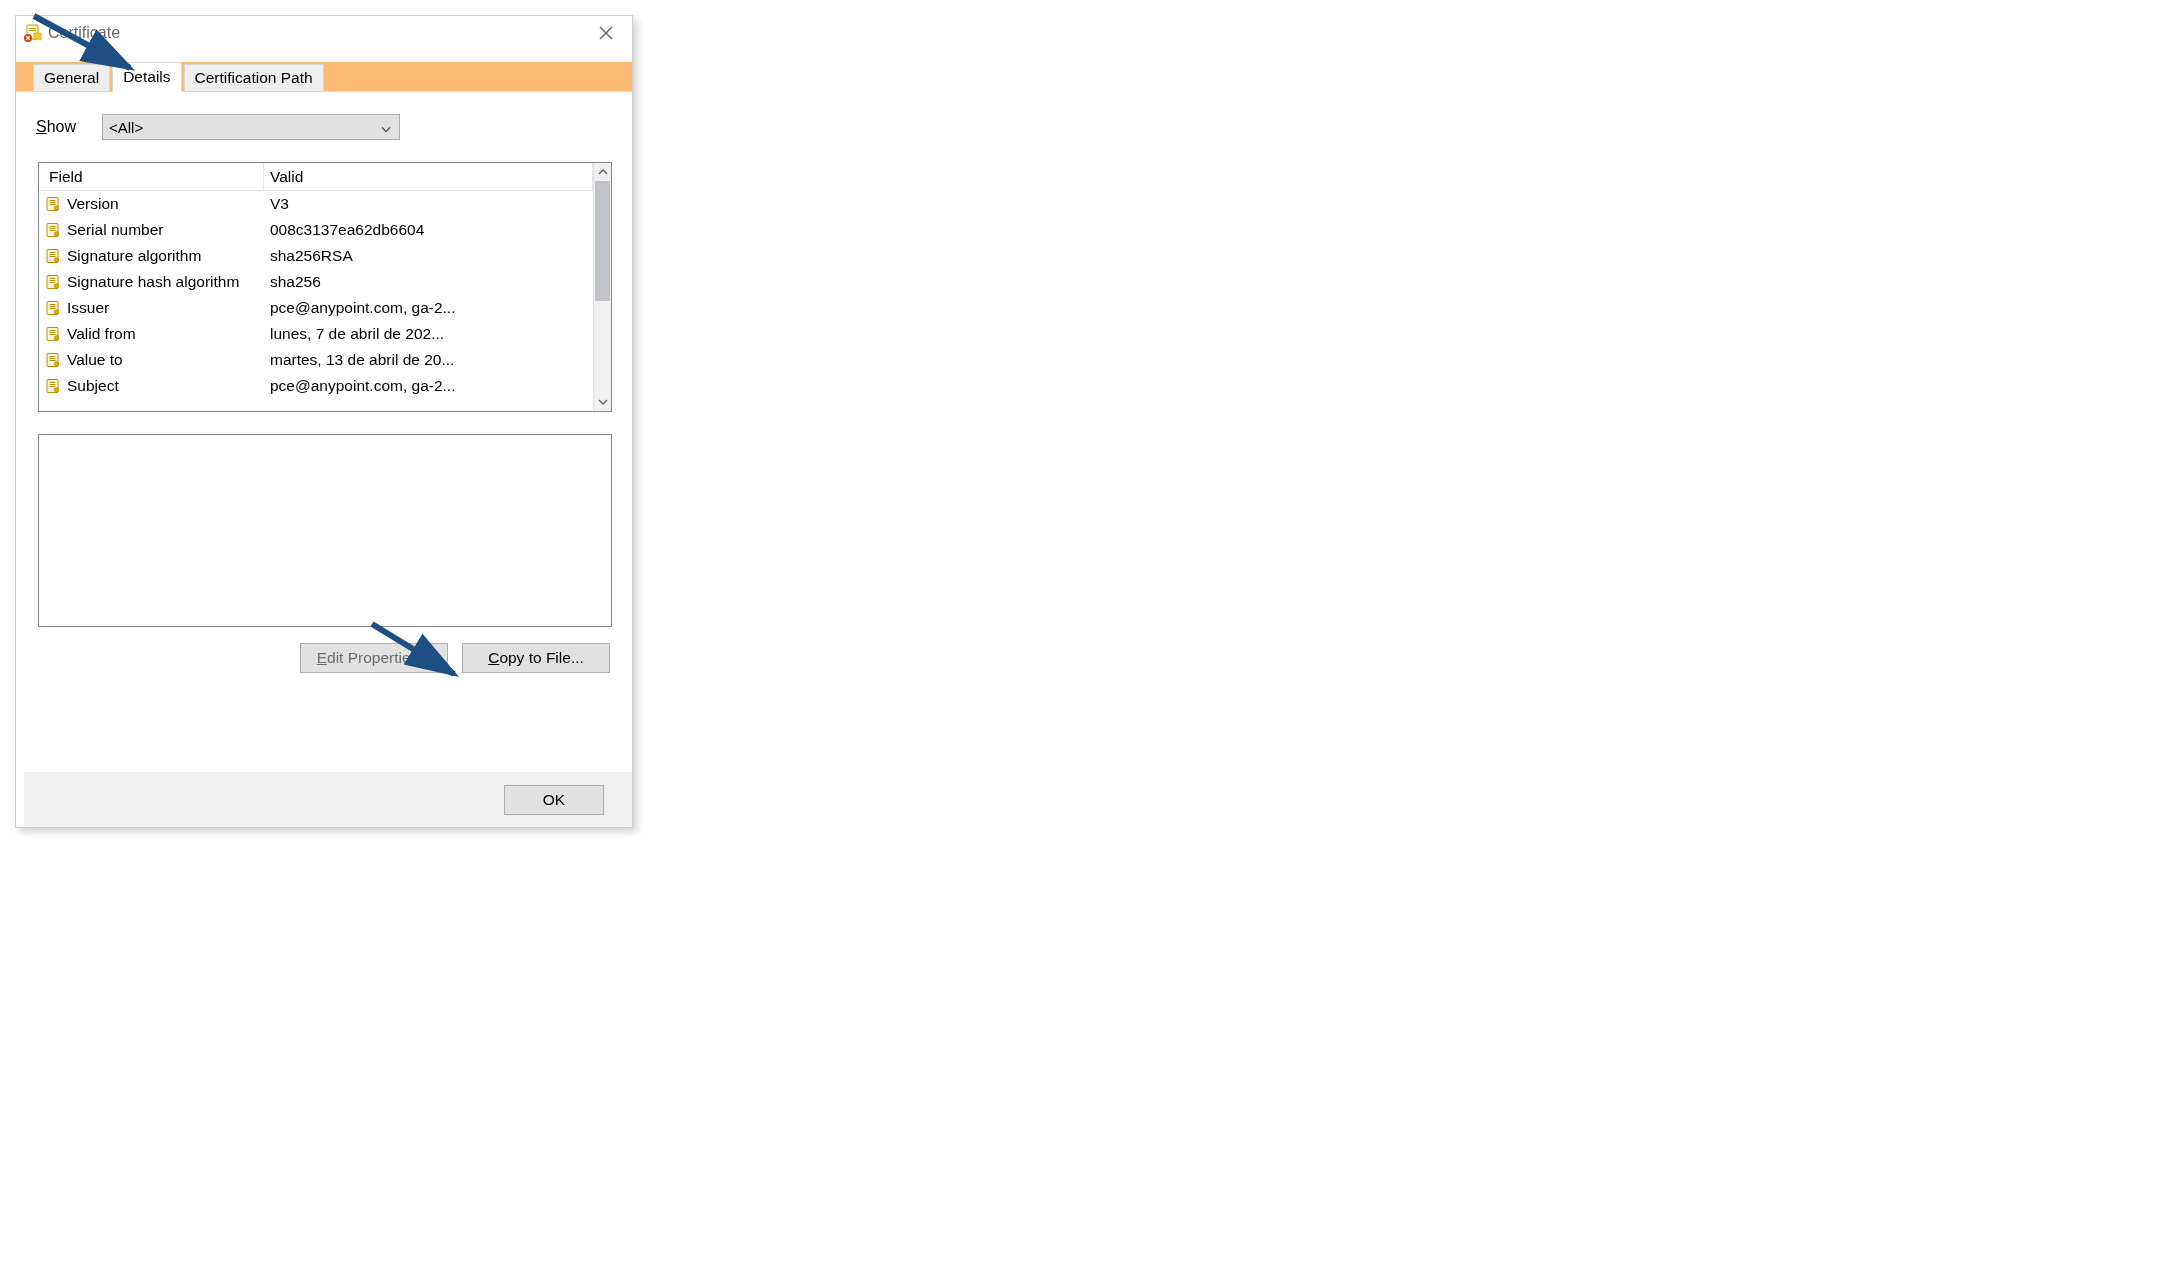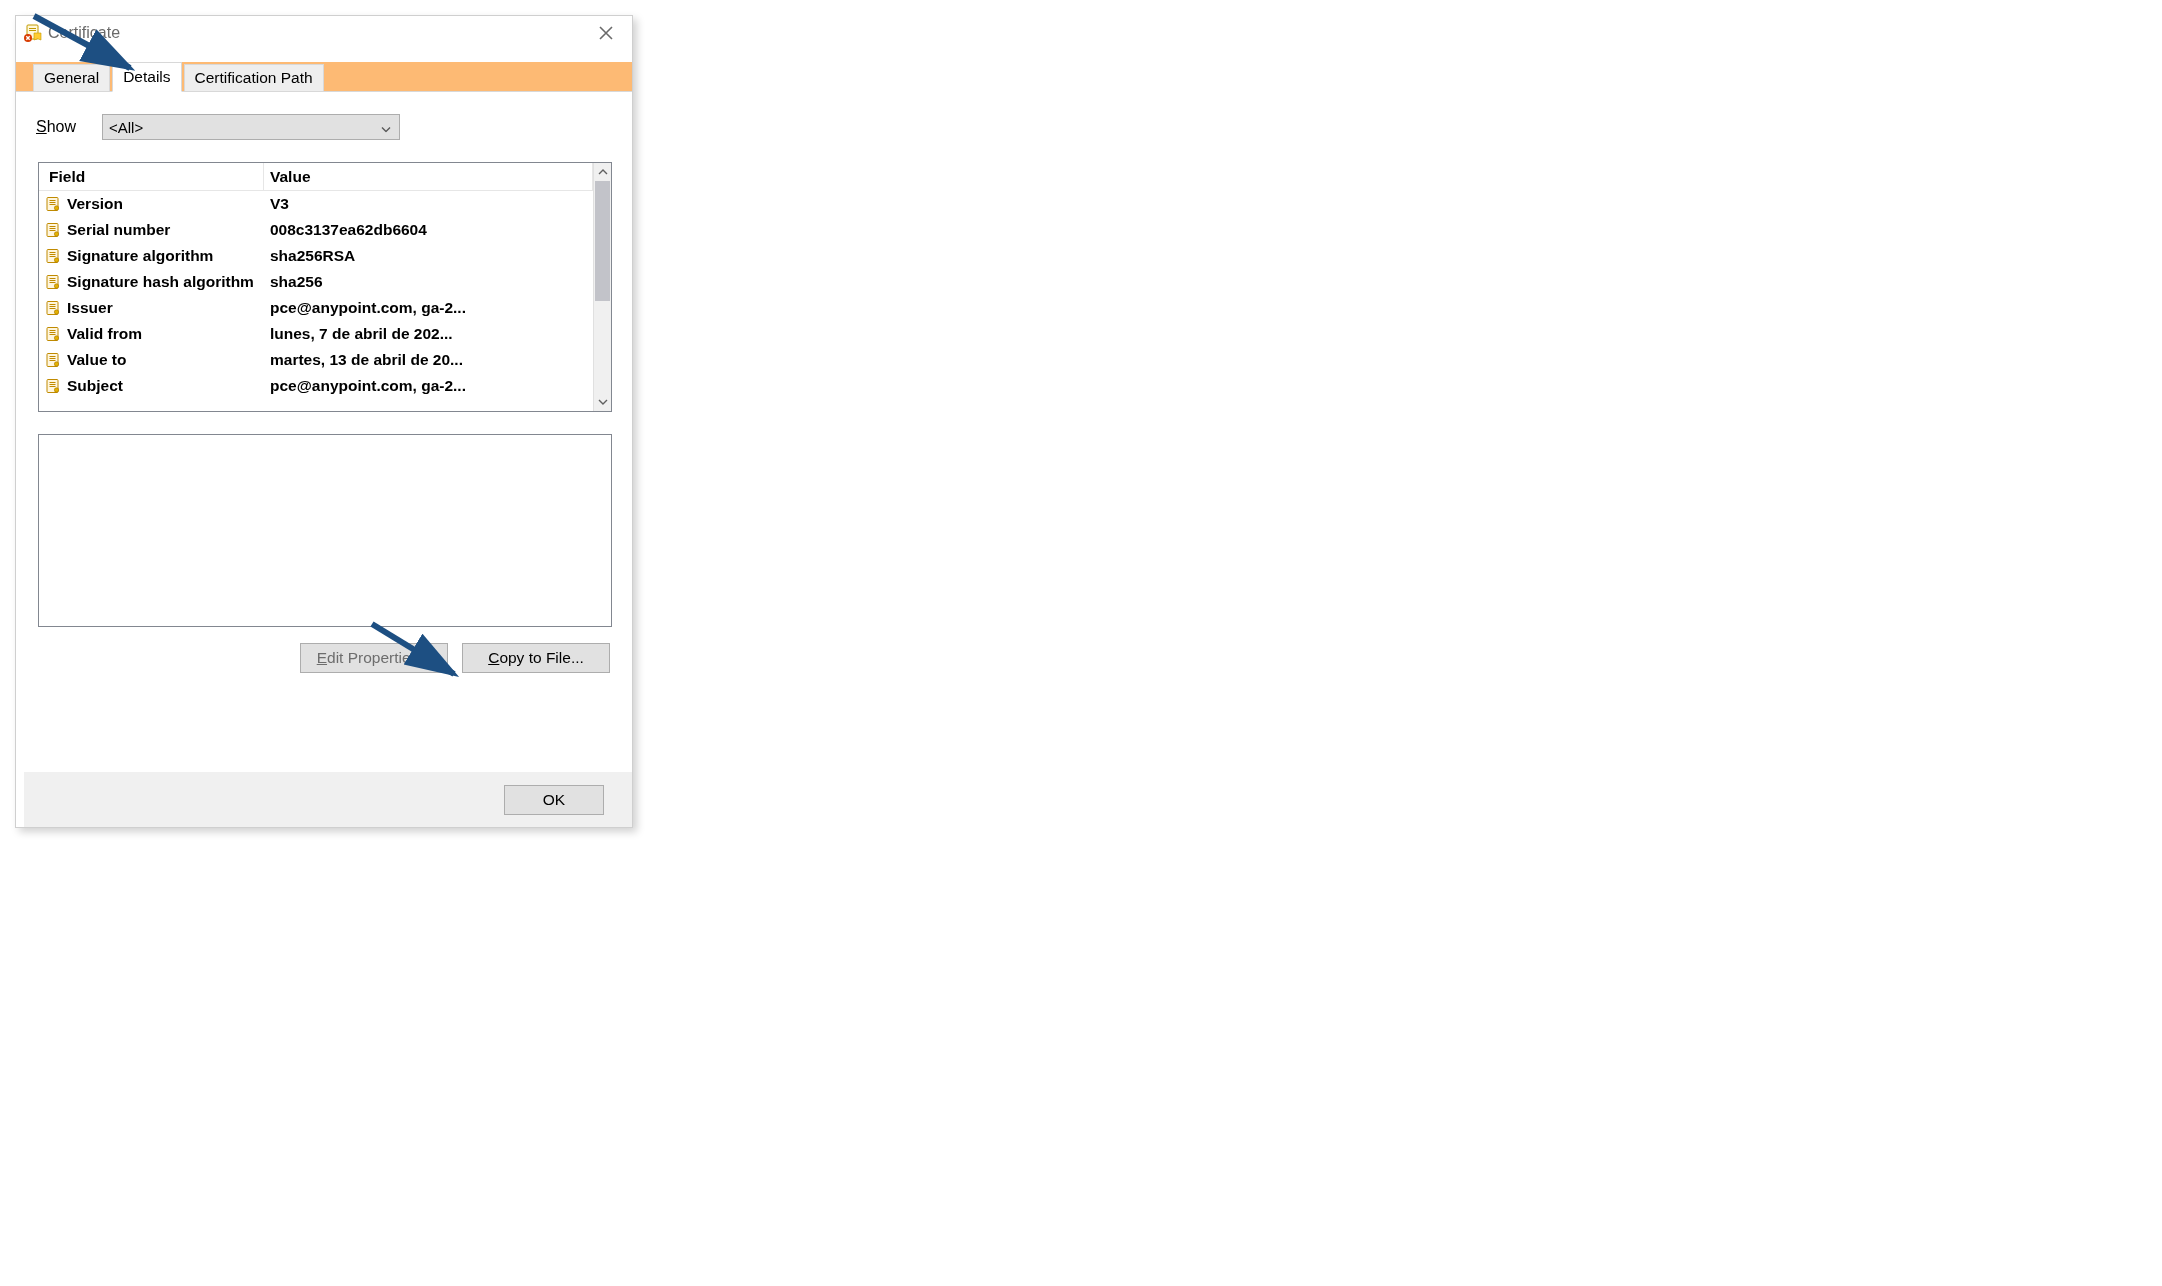--- a/index.html
+++ b/index.html
@@ -115,21 +115,21 @@
   .dropdown .chev {
     position: absolute; right: 8px; top: 50%; transform: translateY(-50%);
   }
   
   .list {
     border: 1px solid #828790;
     height: 250px;
     background: #ffffff;
     display: flex;
   }
-  .list-main { flex: 1; display:flex; flex-direction:column; overflow:hidden;font-weight:bold; }
+  .list-main { flex: 1; display:flex; flex-direction:column; overflow:hidden; }
   .list-header {
     display: flex;
     height: 28px;
     align-items: center;
     font-size: 15.5px;
     border-bottom: 1px solid #e6e6e6;
   }
   .list-header .col-field {
     padding-left: 10px;
     width: 225px;
@@ -269,21 +269,21 @@
                 <path d="M1 1 L5 5 L9 1" fill="none" stroke="#5a5a5a" stroke-width="1.4"></path>
               </svg>
           </span>
         </div>
       </div>
 
       <div class="list">
         <div class="list-main">
           <div class="list-header">
             <div class="col-field">Field</div>
-            <div class="col-value">Value</div>
+            <div class="col-value">Valid</div>
           </div>
           <div class="rows" id="rows-container">
   <div class="row">
     <span class="ficon">
       <svg width="16" height="16" viewBox="0 0 16 16">
         <rect x="2" y="1.5" width="11" height="13" rx="1" fill="#fff6de" stroke="#c08a00"></rect>
         <rect x="4.5" y="4" width="6" height="1" fill="#c08a00"></rect>
         <rect x="4.5" y="6" width="6" height="1" fill="#c08a00"></rect>
         <rect x="4.5" y="8" width="6" height="1" fill="#c08a00"></rect>
         <circle cx="11.5" cy="12" r="2.2" fill="#e3b000" stroke="#a87600" stroke-width="0.6"></circle>

